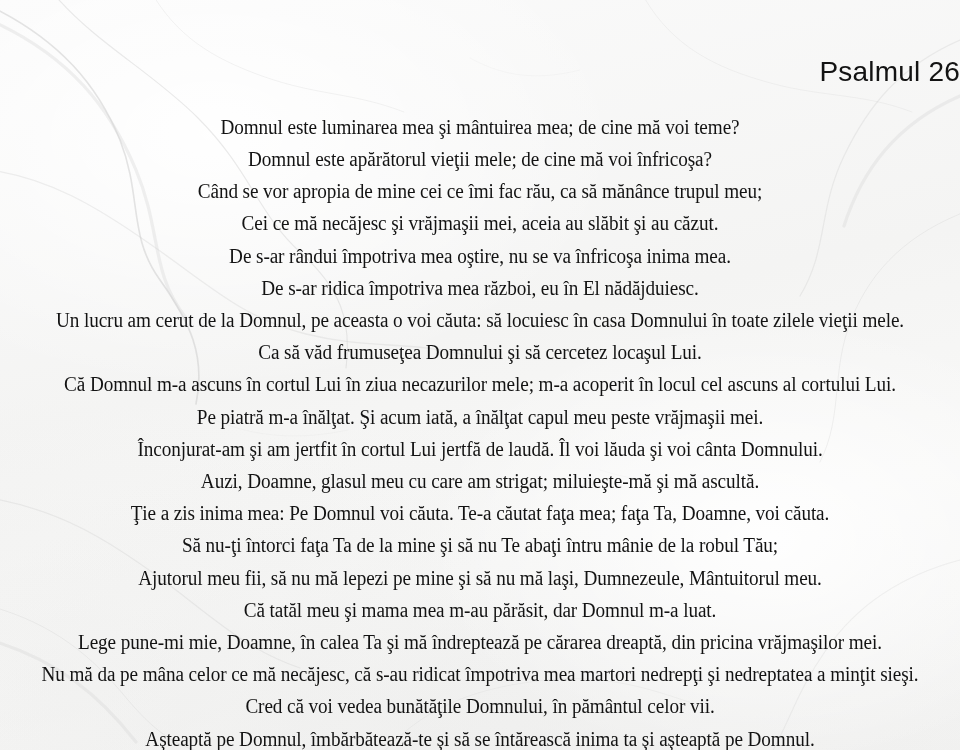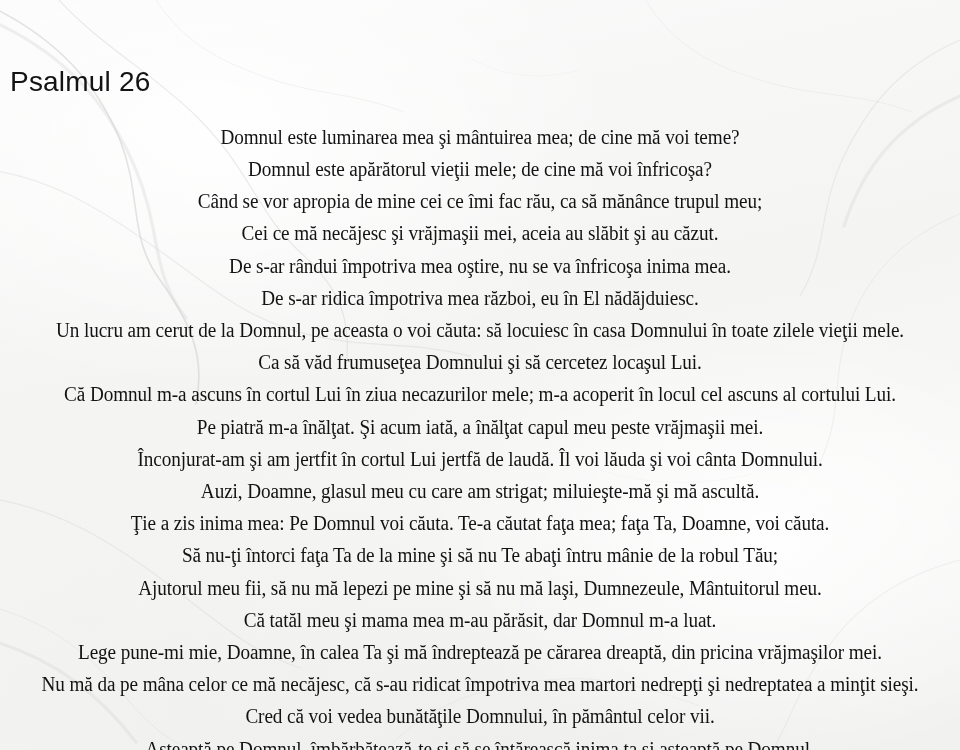--- a/index.html
+++ b/index.html
@@ -44,27 +44,27 @@
   }
 
   
   #page {
     position: absolute;
     inset: 0;
     z-index: 2;
   }
 
   #page-title {
-    text-align: left;
+    text-align: right;
     font-family: "Liberation Sans", "DejaVu Sans", sans-serif;
     font-size: 28px;
     font-weight: 400;
     letter-spacing: .2px;
     color: #131313;
-    margin: 10px;
+    margin: 0;
     padding-top: 57px;
     line-height: 1.1;
     white-space: nowrap;
   }
 
   #verses {
     margin: 0;
     padding: 0;
     list-style: none;
     margin-top: 23px;

